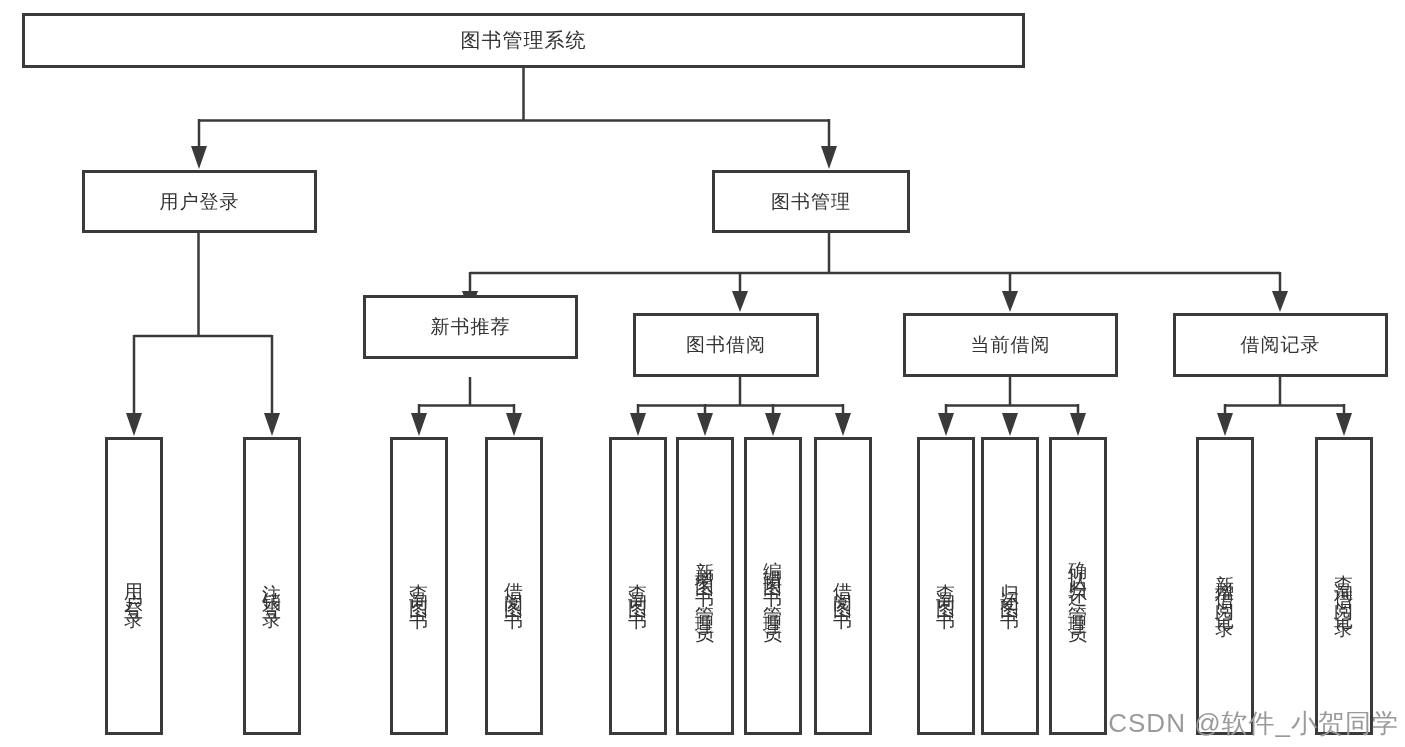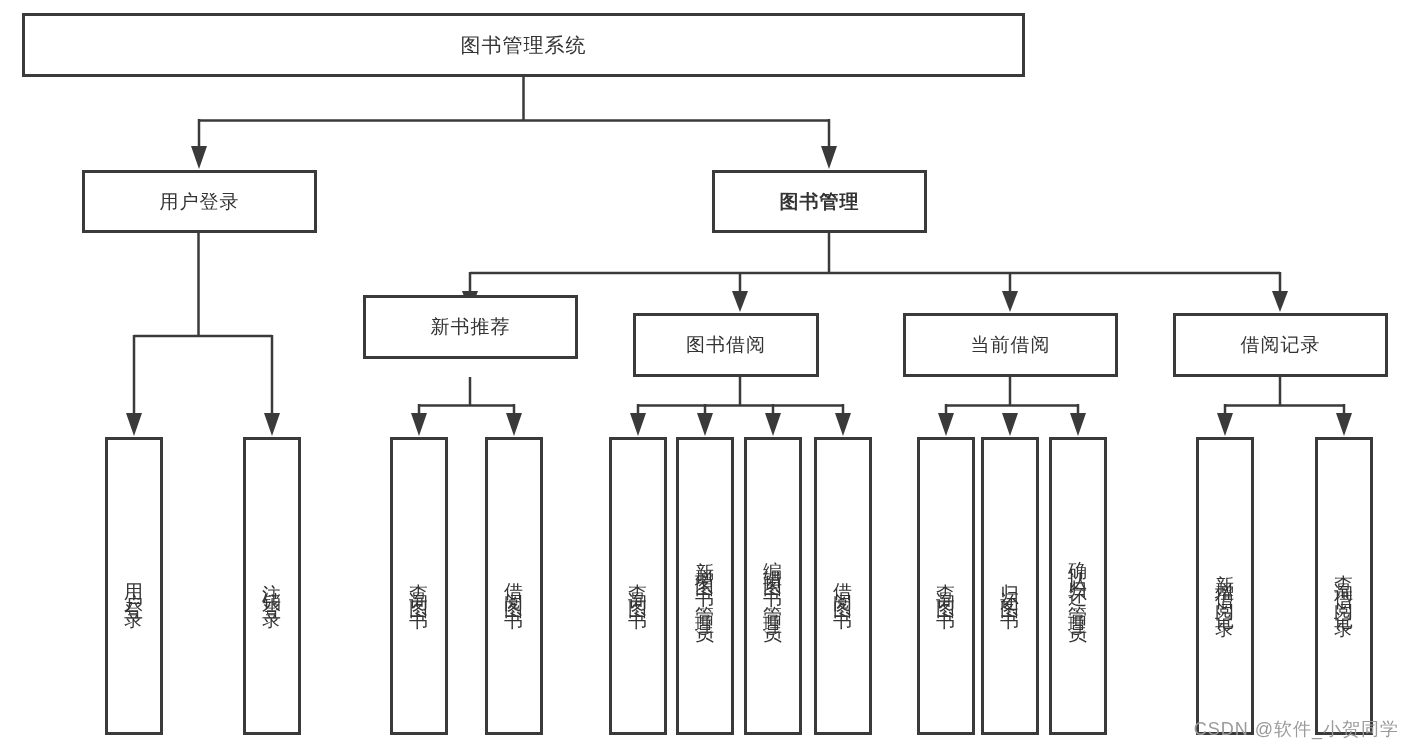--- a/index.html
+++ b/index.html
@@ -37,21 +37,21 @@
     letter-spacing: 9px;
     font-size: 19px;
     line-height: 1;
     white-space: normal;
   }
   .watermark {
     position: absolute;
     right: 6px;
     bottom: 6px;
     z-index: 3;
-    font-size: 18px;
+    font-size: 26px;
     color: #9a9a9a;
     letter-spacing: 1px;
     white-space: nowrap;
   }
 </style>
 </head>
 <body>
 
 <div class="canvas">
 
@@ -120,24 +120,24 @@
 
       <polygon points="938,413 954,413 946,436"></polygon>
       <polygon points="1002,413 1018,413 1010,436"></polygon>
       <polygon points="1070,413 1086,413 1078,436"></polygon>
 
       <polygon points="1217,413 1233,413 1225,436"></polygon>
       <polygon points="1336,413 1352,413 1344,436"></polygon>
     </g>
   </svg>
 
-  <div class="box root" style="left:22px; top:13px; width:1003px; height:64px;">图书管理系统</div>
+  <div class="box root" style="left:22px; top:13px; width:1003px; height:55px;">图书管理系统</div>
 
   <div class="box" style="left:82px; top:170px; width:235px; height:63px;">用户登录</div>
-  <div class="box" style="left:712px; top:170px; width:215px; height:63px;font-weight:bold;">图书管理</div>
+  <div class="box" style="left:712px; top:170px; width:198px; height:63px;">图书管理</div>
 
   <div class="box" style="left:363px; top:295px; width:215px; height:64px;">新书推荐</div>
   <div class="box" style="left:633px; top:313px; width:186px; height:64px;">图书借阅</div>
   <div class="box" style="left:903px; top:313px; width:215px; height:64px;">当前借阅</div>
   <div class="box" style="left:1173px; top:313px; width:215px; height:64px;">借阅记录</div>
 
   <div class="box leaf" style="left:105px; top:437px; width:58px; height:298px;">用户登录</div>
   <div class="box leaf" style="left:243px; top:437px; width:58px; height:298px;">注销登录</div>
 
   <div class="box leaf" style="left:390px; top:437px; width:58px; height:298px;">查询图书</div>

